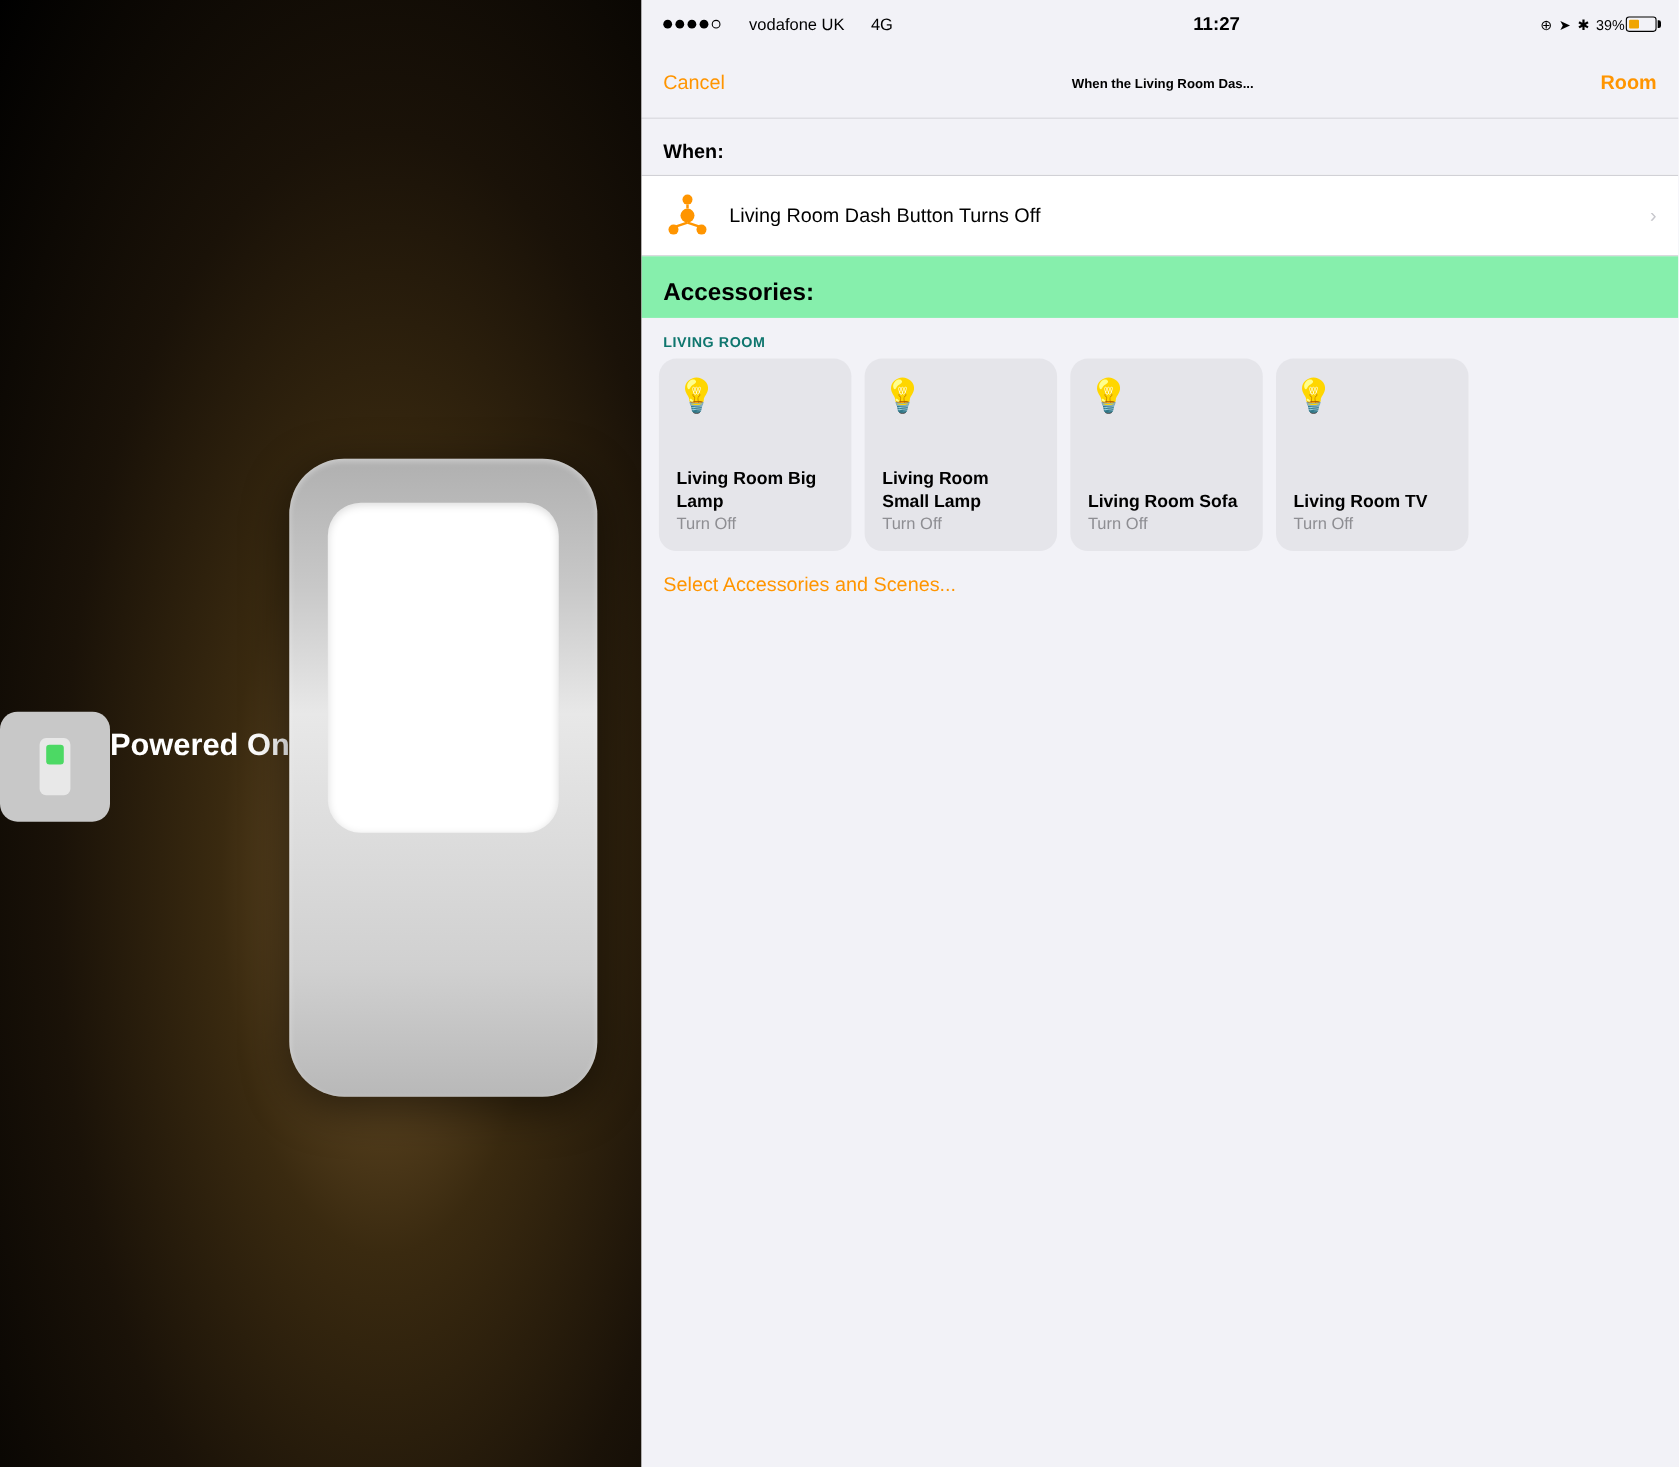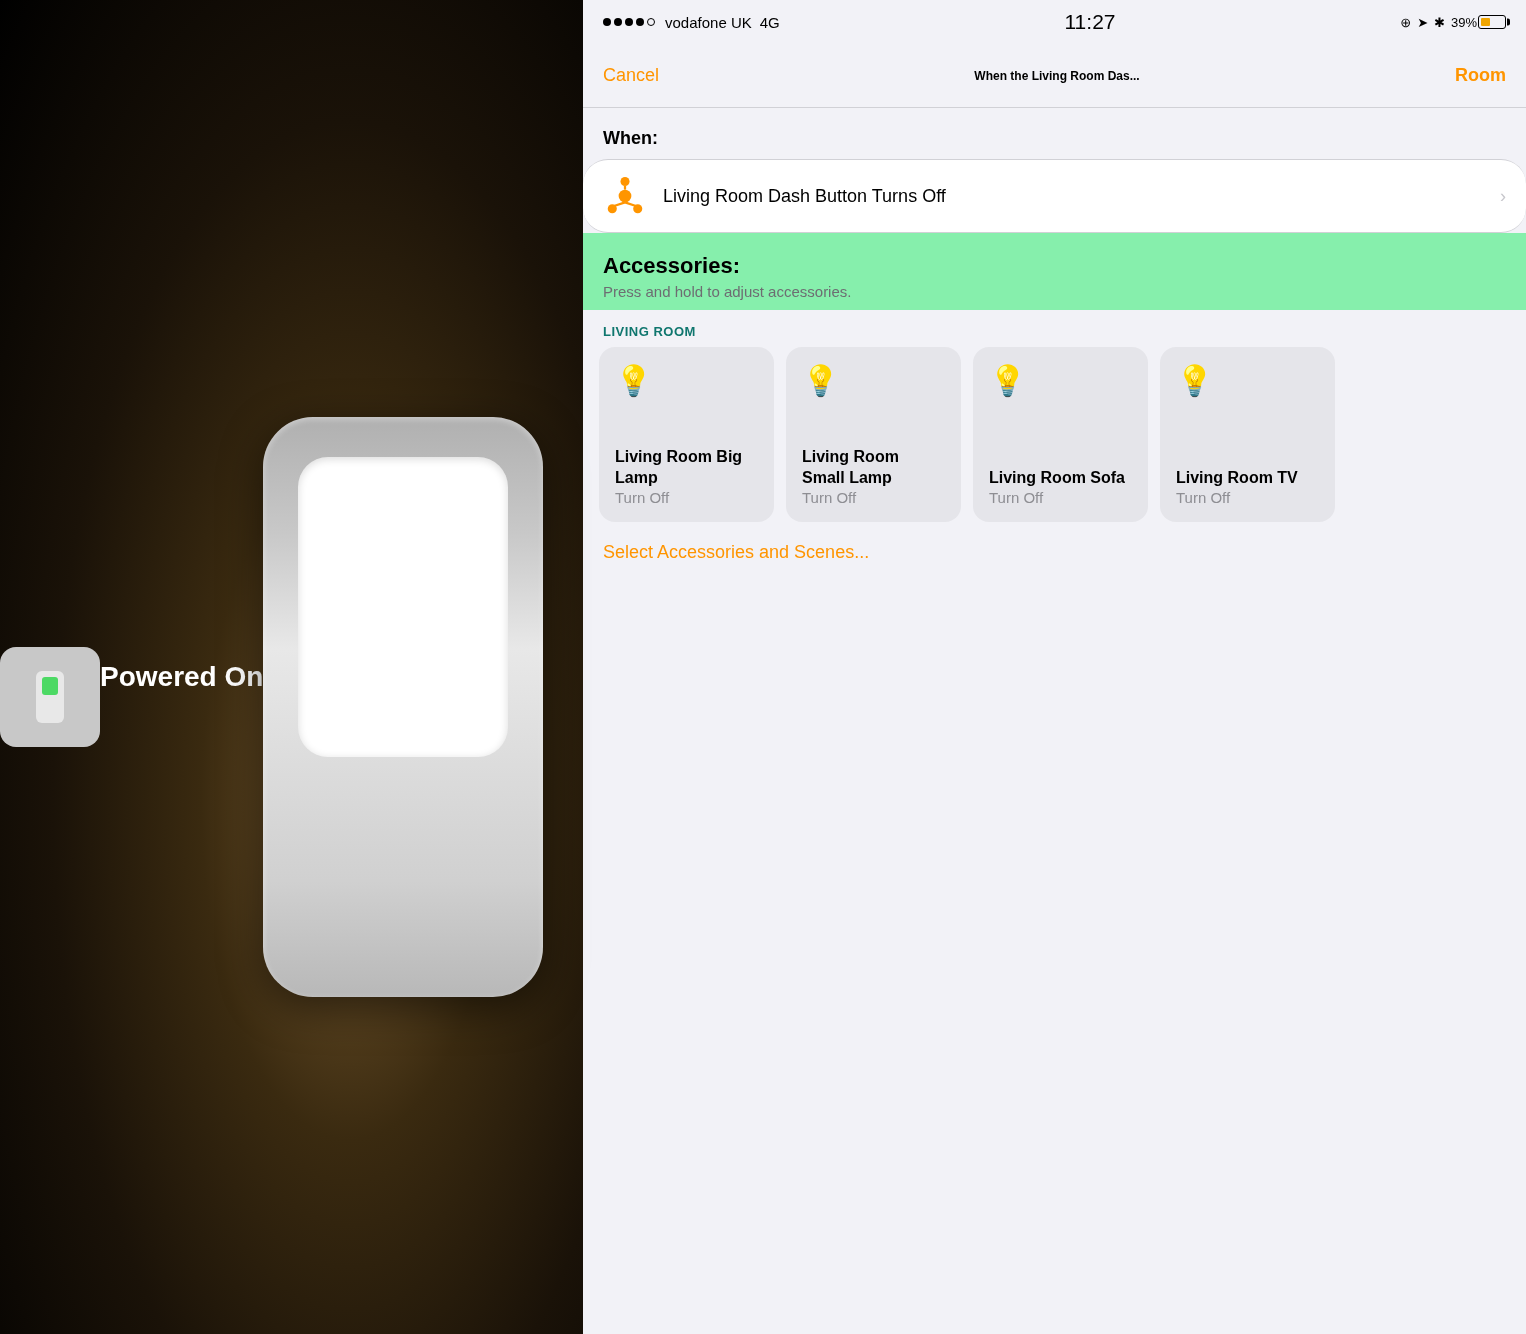--- a/index.html
+++ b/index.html
@@ -90,28 +90,28 @@
       height: 44px;
       background: #f2f2f7;
       display: flex;
       align-items: center;
       justify-content: space-between;
       padding: 0 20px;
       font-size: 15px;
       font-weight: 500;
     }
 
-    .status-left { display: flex; align-items: center; gap: 4px; justify-content: center; }
+    .status-left { display: flex; align-items: center; gap: 20px; justify-content: center; }
     .signal-dots { display: flex; gap: 3px; align-items: center; }
     .dot { width: 8px; height: 8px; border-radius: 50%; background: #000; }
     .dot.empty { background: transparent; border: 1.5px solid #000; }
     .carrier-text { margin-left: 6px; font-size: 15px; }
     .network-type { font-size: 15px; font-weight: 500; margin-left: 4px; }
 
-    .status-center { font-size: 21px; font-weight: 400; }
+    .status-center { font-size: 17px; font-weight: 700; }
 
     .status-right { display: flex; align-items: center; gap: 6px; font-size: 13px; }
     .battery-container { display: flex; align-items: center; gap: 1px; }
     .battery-icon {
       width: 28px; height: 14px; border: 1.5px solid #000; border-radius: 3px;
       position: relative; display: flex; align-items: center; padding: 2px;
     }
     .battery-icon::after {
       content: ''; position: absolute; right: -5px; top: 50%; transform: translateY(-50%);
       width: 3px; height: 7px; background: #000; border-radius: 0 2px 2px 0;
@@ -185,21 +185,20 @@
     .section-header-text { font-size: 18px; font-weight: 700; color: #000; }
 
     .when-row {
       background: #fff;
       border-top: 1px solid #d1d1d6;
       border-bottom: 1px solid #d1d1d6;
       display: flex;
       align-items: center;
       padding: 14px 20px;
       gap: 16px;
-      border-radius: 25px;
     }
 
     .when-icon {
       width: 44px; height: 44px;
       display: flex; align-items: center; justify-content: center;
     }
 
     .when-text { flex: 1; font-size: 18px; color: #000; }
     .chevron { color: #c7c7cc; font-size: 18px; }
 
@@ -318,21 +317,20 @@
           <line x1="22" y1="29" x2="10" y2="33" stroke="#ff9500" stroke-width="2.5"></line>
           <line x1="22" y1="29" x2="34" y2="33" stroke="#ff9500" stroke-width="2.5"></line>
         </svg>
       </div>
       <span class="when-text">Living Room Dash Button Turns Off</span>
       <span class="chevron">›</span>
     </div>
 
     <div class="accessories-section">
       <div class="accessories-title">Accessories:</div>
-      <div class="accessories-subtitle">Press and hold to adjust accessories.</div>
     </div>
 
     <div class="room-label">LIVING ROOM</div>
 
     <div class="accessories-grid">
 
       <div class="accessory-card">
         <div class="accessory-icon">💡</div>
         <div>
           <div class="accessory-name">Living Room Big Lamp</div>

